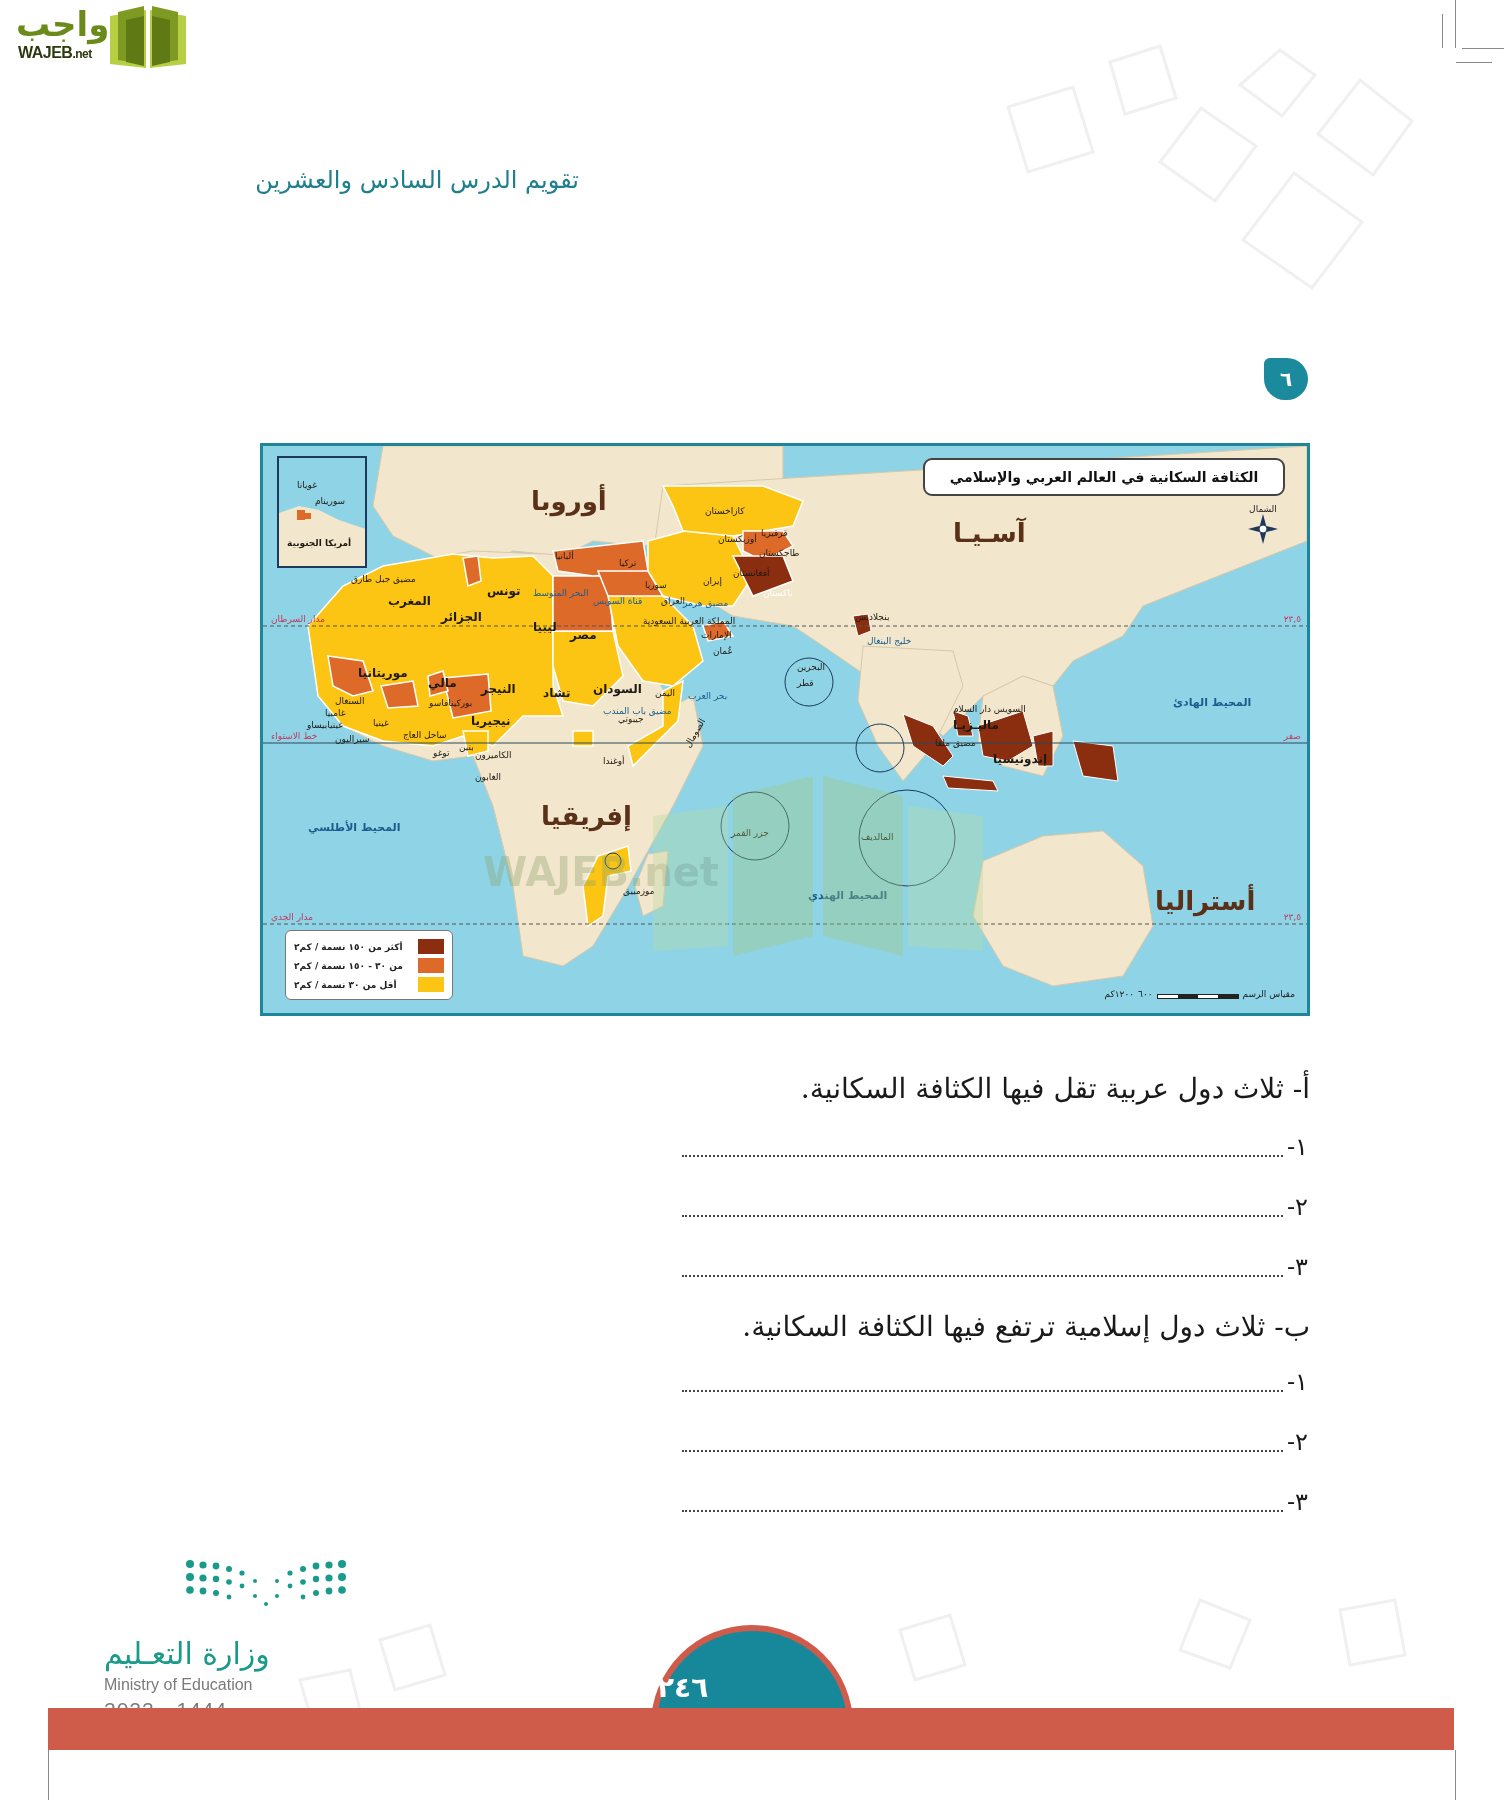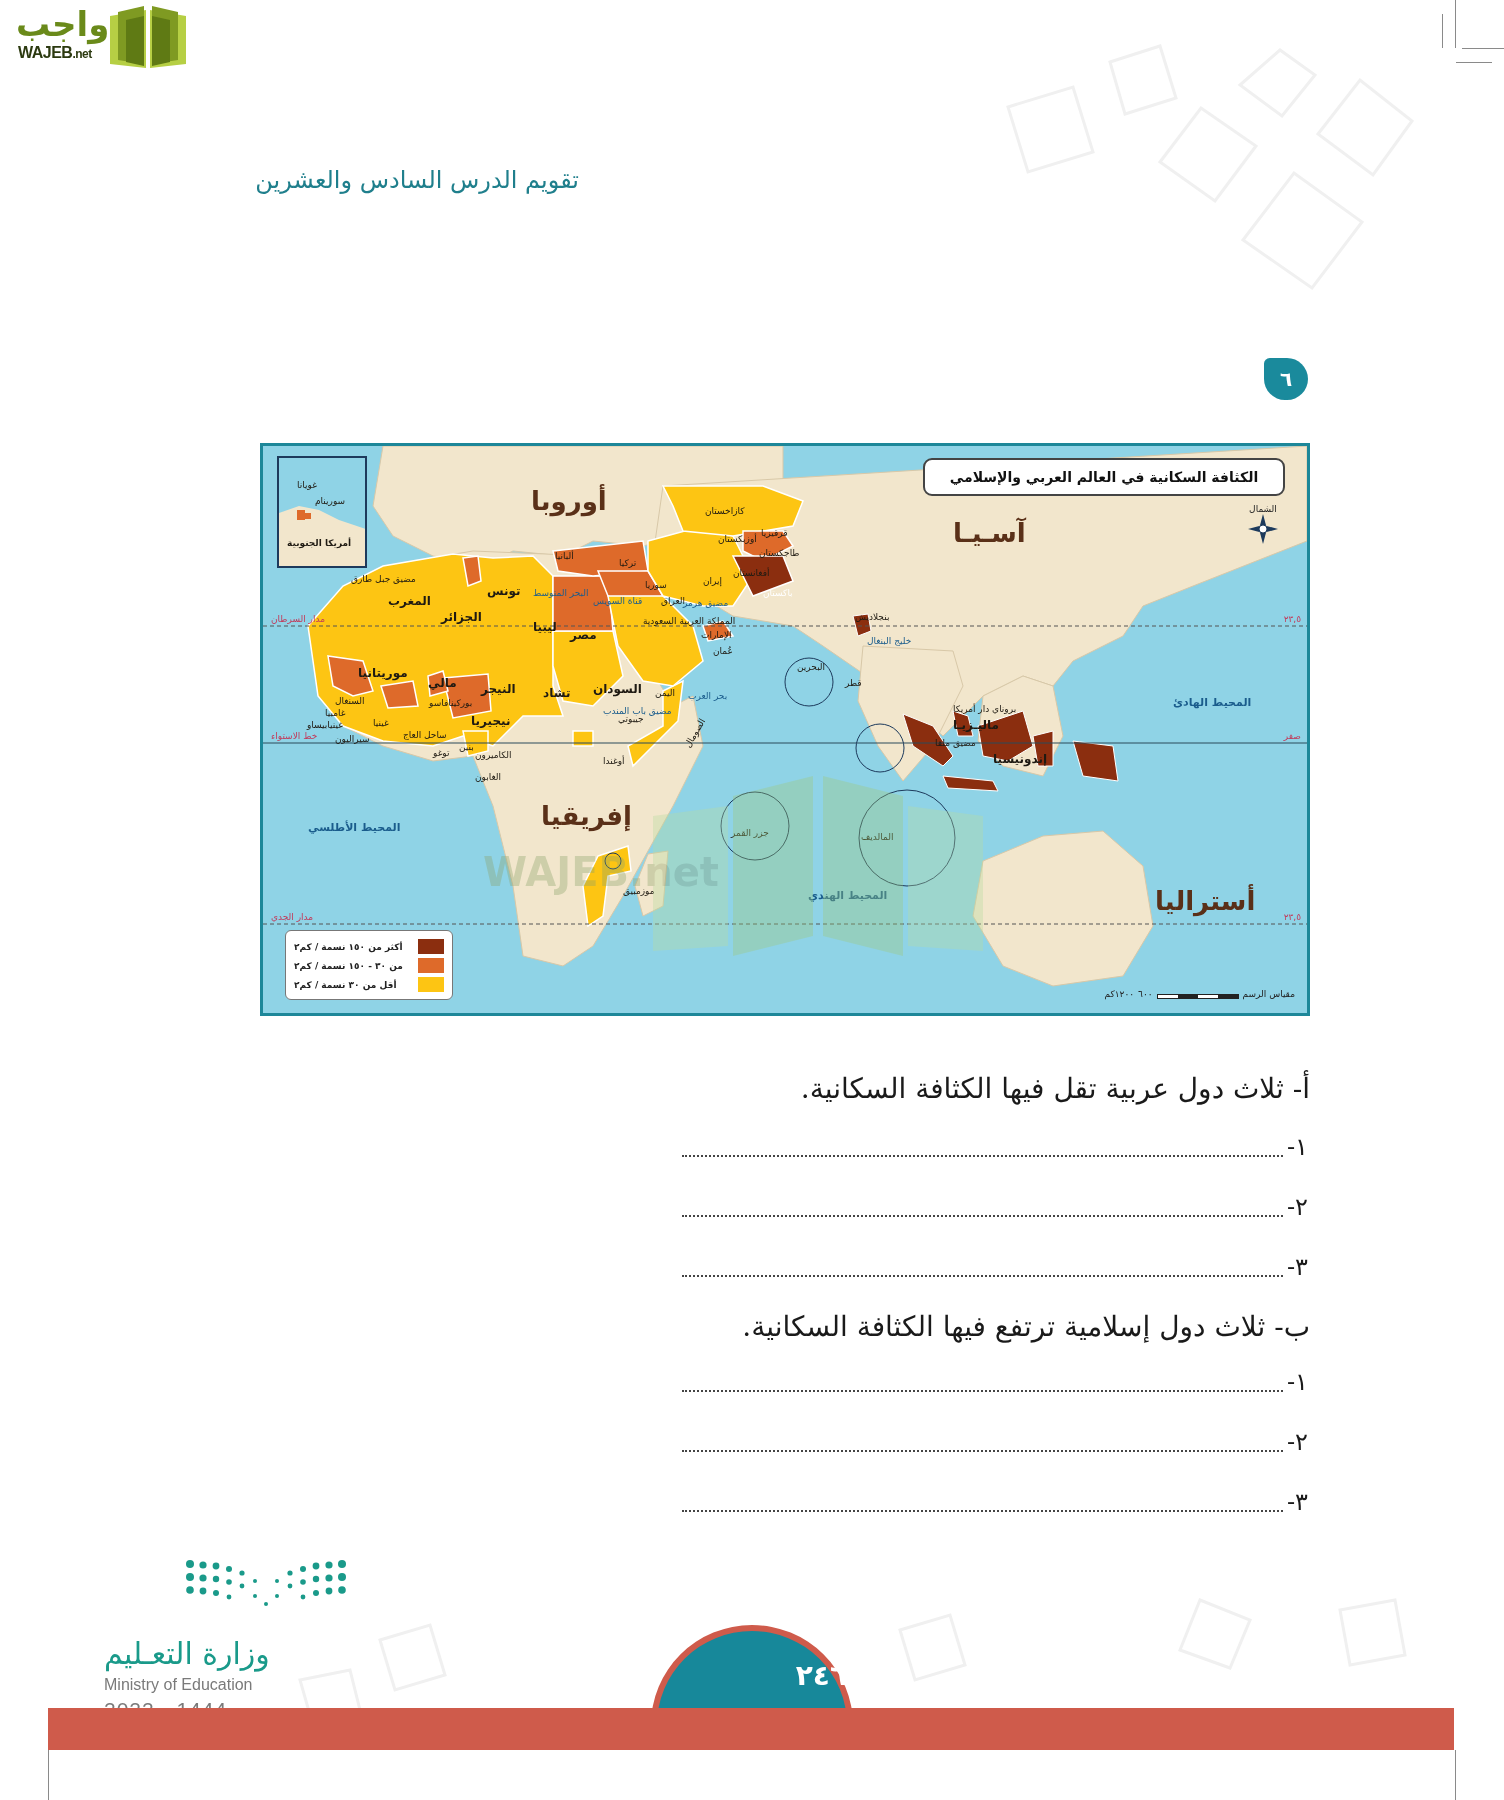--- a/index.html
+++ b/index.html
@@ -55,21 +55,21 @@
   .answer-num { font-size: 24px; color: #1a1a1a; font-family: "DejaVu Serif", serif; white-space: nowrap; margin-left: 4px; }
   .answer-dots { flex: 1; border-bottom: 2px dotted #444; height: 16px; margin-bottom: 4px; }
 
   .moe { position: absolute; left: 96px; top: 1556px; width: 260px; height: 160px; }
   .moe-ar { position: absolute; left: 8px; top: 80px; font-size: 30px; color: #1a9a8a; direction: rtl; white-space: nowrap; font-family: "DejaVu Sans", sans-serif; }
   .moe-en { position: absolute; left: 8px; top: 120px; font-size: 16px; color: #7a7a7a; font-family: "Liberation Sans", sans-serif; white-space: nowrap; }
   .moe-year { position: absolute; left: 8px; top: 142px; font-size: 21px; color: #7a7a7a; font-family: "Liberation Sans", sans-serif; letter-spacing: 1px; white-space: nowrap; }
 
   .footer-bar { position: absolute; left: 48px; top: 1708px; width: 1406px; height: 42px; background: #cf5b4b; }
   .page-dome-clip { position: absolute; left: 640px; top: 1620px; width: 224px; height: 90px; overflow: hidden; }
-  .page-number { position: absolute; left: 0; top: 28px; width: 100%; text-align: right; font-size: 28px; font-weight: bold; color: #fff; direction: rtl; }
+  .page-number { position: absolute; left: 0; top: 40px; width: 100%; text-align: left; font-size: 28px; font-weight: bold; color: #fff; direction: rtl; }
 </style>
 </head>
 <body>
 
 <div class="crop-mark" style="left:1455px;top:0;width:1px;height:48px;"></div>
 <div class="crop-mark" style="left:1442px;top:14px;width:1px;height:34px;"></div>
 <div class="crop-mark" style="left:1462px;top:48px;width:42px;height:1px;"></div>
 <div class="crop-mark" style="left:1456px;top:62px;width:36px;height:1px;"></div>
 <div class="crop-mark" style="left:48px;top:1750px;width:1px;height:50px;"></div>
 <div class="crop-mark" style="left:1455px;top:1750px;width:1px;height:50px;"></div>
@@ -243,33 +243,33 @@
   <span class="map-label ml-small" style="left:598px;top:386px;">المالديف</span>
 
   <span class="map-label ml-small" style="left:292px;top:105px;">ألبانيا</span>
   <span class="map-label ml-small" style="left:356px;top:112px;">تركيا</span>
   <span class="map-label ml-small" style="left:382px;top:134px;">سوريا</span>
   <span class="map-label ml-small" style="left:398px;top:150px;">العراق</span>
   <span class="map-label ml-small" style="left:380px;top:170px;">المملكة العربية السعودية</span>
   <span class="map-label ml-small" style="left:392px;top:210px;margin-top:32px;">اليمن</span>
   <span class="map-label ml-small" style="left:450px;top:200px;">عُمان</span>
   <span class="map-label ml-small" style="left:438px;top:184px;">الإمارات</span>
-  <span class="map-label ml-small" style="left:534px;top:232px;margin-left:48px;">قطر</span>
+  <span class="map-label ml-small" style="left:534px;top:232px;">قطر</span>
   <span class="map-label ml-small" style="left:534px;top:216px;">البحرين</span>
   <span class="map-label ml-small" style="left:440px;top:130px;">إيران</span>
   <span class="map-label ml-small" style="left:442px;top:60px;">كازاخستان</span>
   <span class="map-label ml-small" style="left:455px;top:88px;">أوزبكستان</span>
   <span class="map-label ml-small" style="left:498px;top:82px;">قرقيزيا</span>
   <span class="map-label ml-small" style="left:496px;top:102px;">طاجكستان</span>
   <span class="map-label ml-small" style="left:470px;top:122px;">أفغانستان</span>
   <span class="map-label ml-small" style="left:500px;top:142px;color:#fff;">باكستان</span>
   <span class="map-label ml-small" style="left:592px;top:166px;">بنجلاديش</span>
   <span class="map-label ml-country" style="left:690px;top:272px;">ماليـزيـا</span>
   <span class="map-label ml-country" style="left:730px;top:306px;">إندونيسيا</span>
-  <span class="map-label ml-small" style="left:690px;top:258px;">بروناي دار أمريكا</span>
+  <span class="map-label ml-small" style="left:690px;top:258px;">السويس دار السلام</span>
 
   <span class="map-label ml-small" style="left:88px;top:128px;text-align:right;">مضيق جبل طارق</span>
   <span class="map-label ml-small" style="left:330px;top:150px;color:#1a5c8c;">قناة السويس</span>
   <span class="map-label ml-small" style="left:420px;top:152px;color:#1a5c8c;">مضيق هرمز</span>
   <span class="map-label ml-small" style="left:340px;top:260px;color:#1a5c8c;">مضيق باب المندب</span>
   <span class="map-label ml-small" style="left:425px;top:245px;color:#1a5c8c;">بحر العرب</span>
   <span class="map-label ml-small" style="left:604px;top:190px;color:#1a5c8c;">خليج البنغال</span>
   <span class="map-label ml-small" style="left:672px;top:292px;">مضيق ملقا</span>
 
   <div class="legend">

